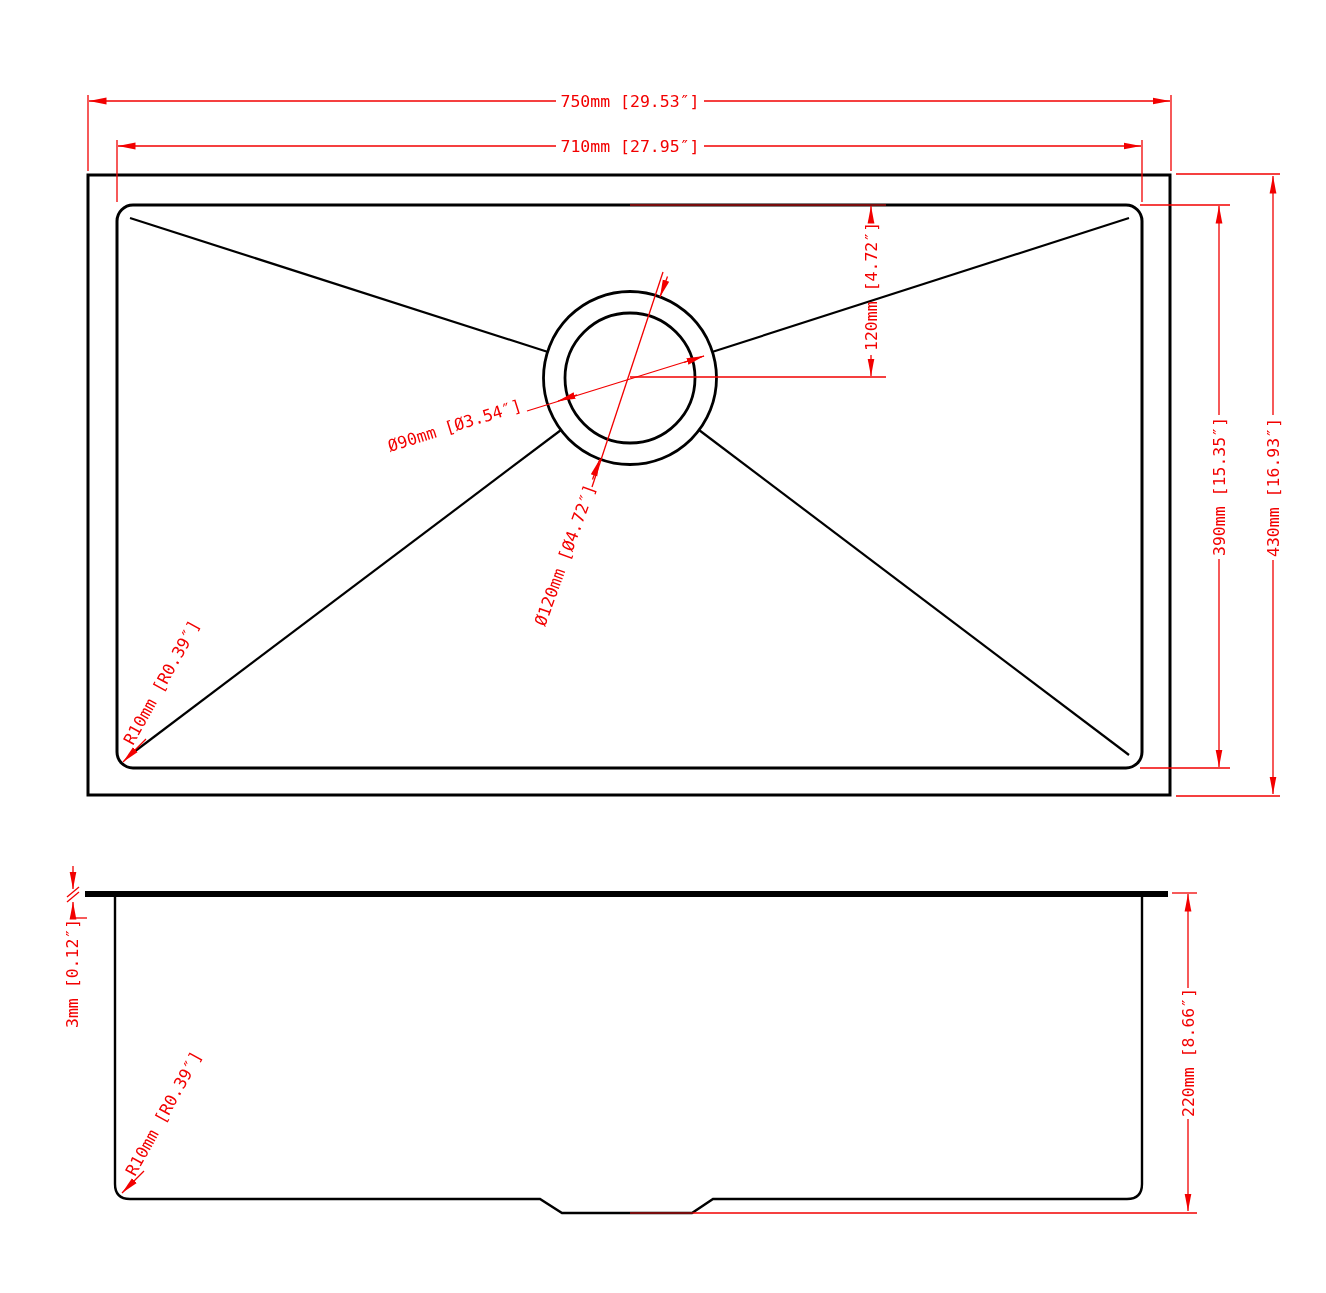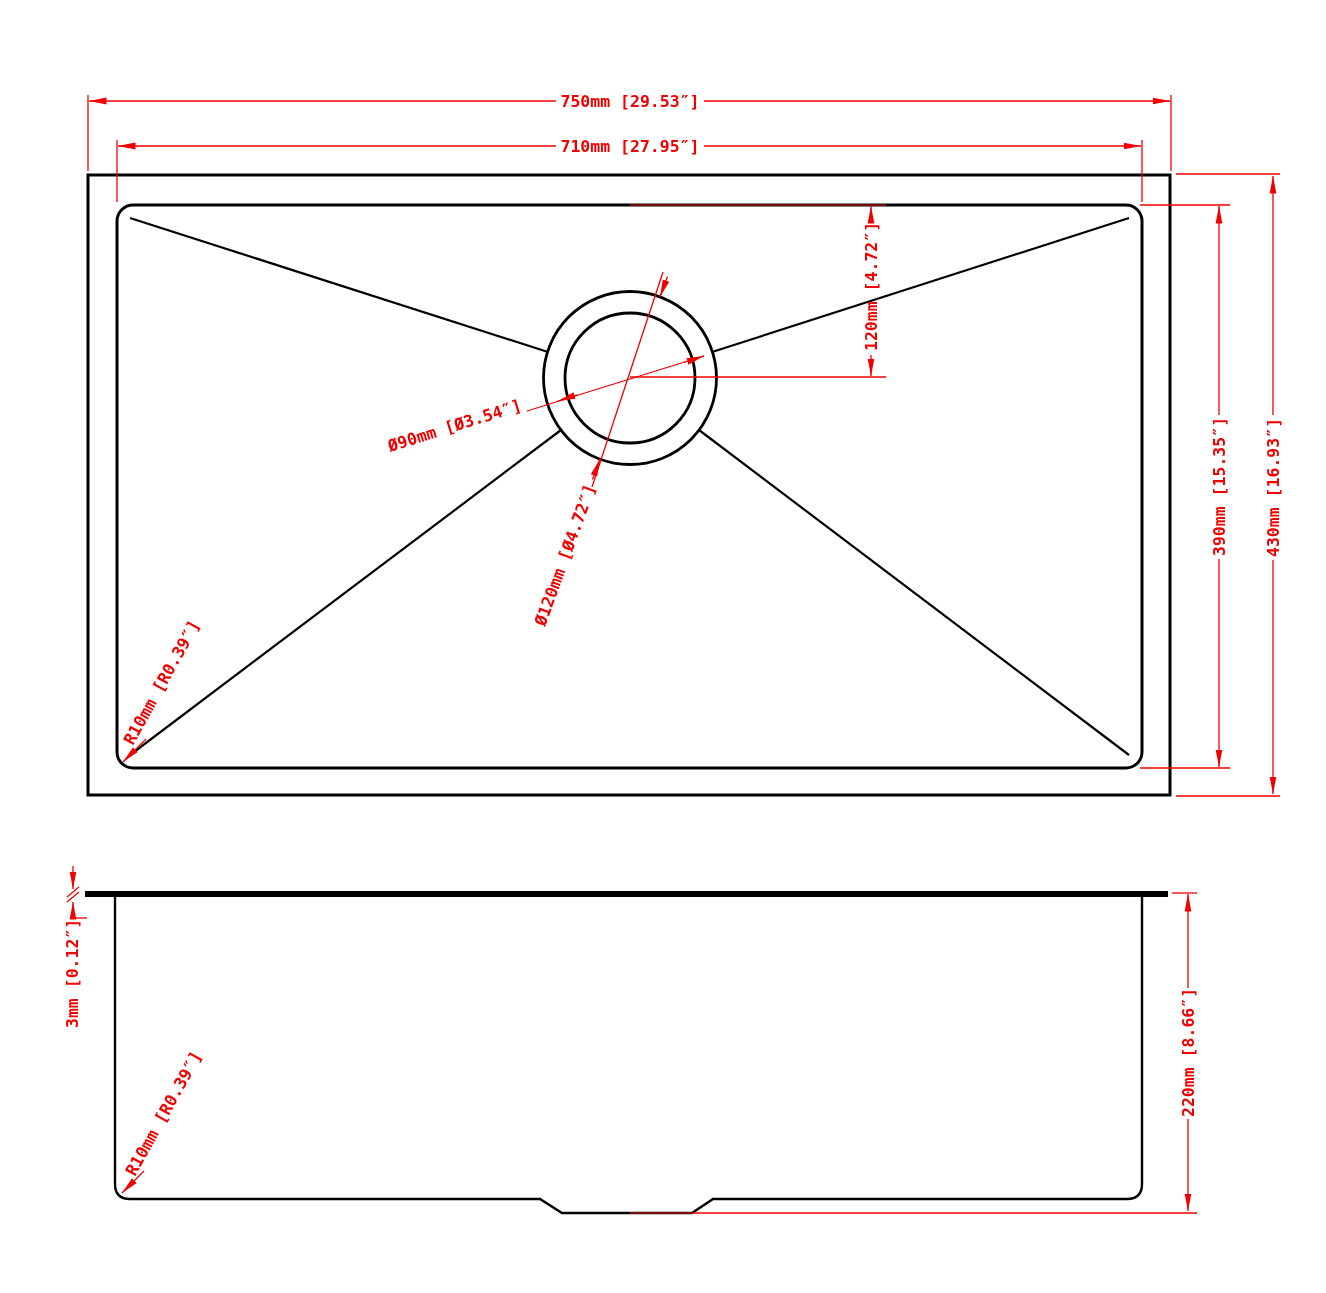--- a/index.html
+++ b/index.html
@@ -6,21 +6,20 @@
     margin: 0;
     padding: 0;
     background: #ffffff;
   }
   .stage {
     position: relative;
     width: 1326px;
     height: 1293px;
     background: #ffffff;
     overflow: hidden;
-    font-weight: bold;
   }
   svg text {
     font-family: "DejaVu Sans Mono", "Liberation Mono", monospace;
     font-size: 16.5px;
     fill: #f20000;
   }
   .blk  { stroke: #000000; fill: none; }
   .red  { stroke: #f20000; fill: none; stroke-width: 1.3; }
   .dark { stroke: #a01010; fill: none; stroke-width: 1.4; }
 </style>

